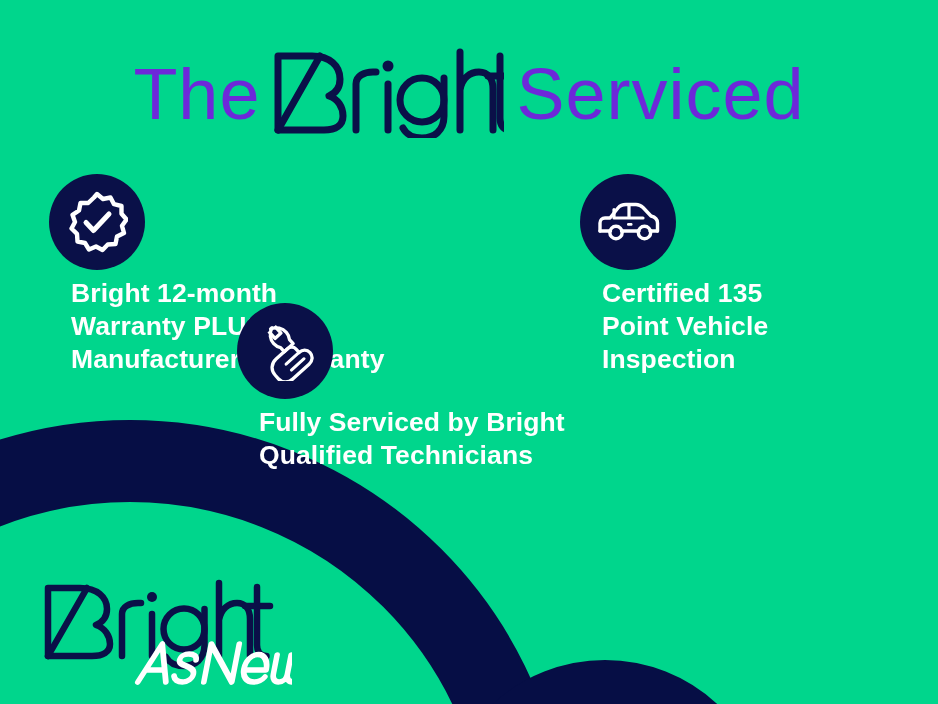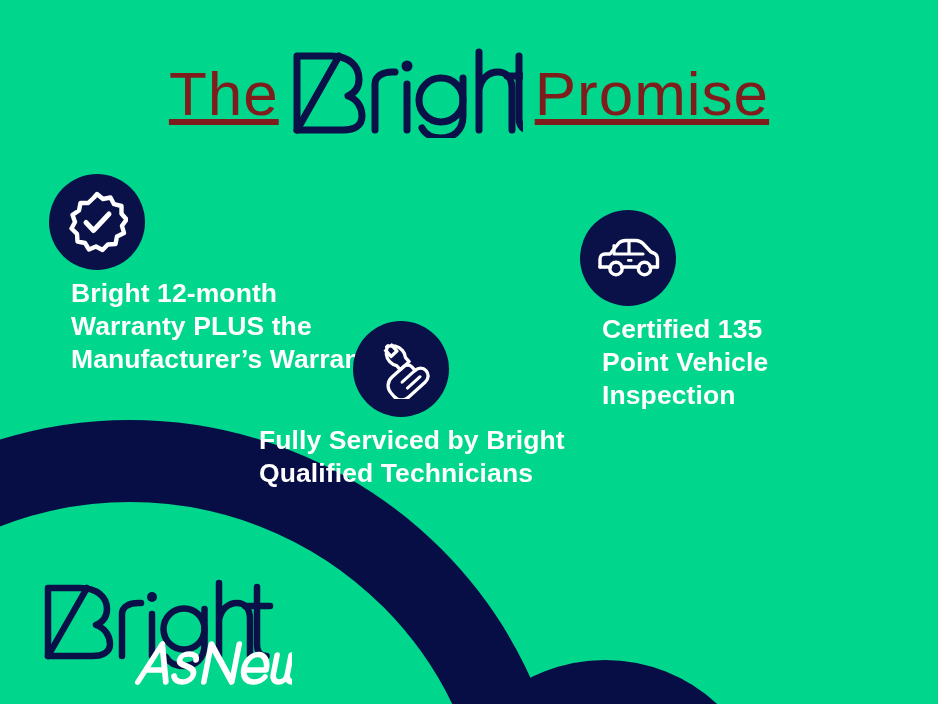--- a/index.html
+++ b/index.html
@@ -44,27 +44,26 @@
   
   .headline {
     position: absolute;
     left: 0;
     top: 46px;
     width: 938px;
     text-align: center;
     white-space: nowrap;
   }
   .headline .word-light {
-    font-size: 62px;
+    font-size: 72px;
     font-weight: 300;
-    color: #7f1d1d;
+    color: #6d28d9;
     letter-spacing: 1px;
     line-height: 1;
     vertical-align: middle;
-    text-decoration: underline;
   }
   .brand-logo-wrap {
     display: inline-block;
     vertical-align: middle;
     margin: 0 12px;
   }
 
   
   .feature {
     position: absolute;
@@ -88,22 +87,22 @@
     color: #ffffff;
     font-size: 26.5px;
     font-weight: 700;
     line-height: 33px;
     letter-spacing: 0.1px;
     padding-top: 7px;
     white-space: pre-line;
   }
 
   #feat-0 { left: 49px;  top: 174px; }
-  #feat-1 { left: 580px; top: 174px; margin-top: 36px; }
-  #feat-2 { left: 237px; top: 321px; align-items: center; }
+  #feat-1 { left: 580px; top: 174px; }
+  #feat-2 { left: 237px; top: 303px; }
   #feat-3 { left: 399px; top: 430px; }
   #feat-4 { left: 542px; top: 556px; }
 
   
   .corner-logo {
     position: absolute;
     left: 42px;
     top: 578px;
   }
 </style>
@@ -127,21 +126,21 @@
         <path d="M116 38 L116 84" fill="none" stroke="#0A1048" stroke-width="7" stroke-linecap="round"></path>
         <circle cx="116" cy="20" r="5.5" fill="#0A1048"></circle>
 
         <circle cx="150" cy="54" r="22" fill="none" stroke="#0A1048" stroke-width="7"></circle>
         <path d="M172 32 L172 70 C172 85 162 92 150 92 C141 92 134 88 131 82" fill="none" stroke="#0A1048" stroke-width="7" stroke-linecap="round"></path>
 
         <path d="M188 84 L188 6 M188 44 C190 32 198 26 207 26 C216 26 221 33 221 43 L221 84" fill="none" stroke="#0A1048" stroke-width="7" stroke-linecap="round" stroke-linejoin="round"></path>
 
         <path d="M228 10 L228 72 C228 80 232 84 238 84 M216 30 L242 30" fill="none" stroke="#0A1048" stroke-width="7" stroke-linecap="round"></path>
       </svg>
-    </span><span class="word-light">Promise</span>
+    </span><span class="word-light">Serviced</span>
   </div>
 
   <div class="feature" id="feat-0">
     <div class="feature-icon">
       <svg width="62" height="62" viewBox="0 0 62 62">
         <path d="M31 3 L37 8 L44.5 6.5 L48 13.2 L55.5 15 L55.5 22.8 L60.5 28.5
                  L56 34.8 L58 42 L51 45.5 L49.5 53 L41.8 53.5 L36.5 59 L30 55.5
                  L23 58.5 L19 52 L11.5 50.5 L11 42.8 L5.5 37.5 L9 31 L6.5 23.8
                  L13 19.5 L14.5 12 L22.2 12 L28 6.5 Z" fill="none" stroke="#ffffff" stroke-width="4.4" stroke-linejoin="round"></path>
         <path d="M20 31.5 L27.5 39.5 L43 23" fill="none" stroke="#ffffff" stroke-width="5" stroke-linecap="round" stroke-linejoin="round"></path>

